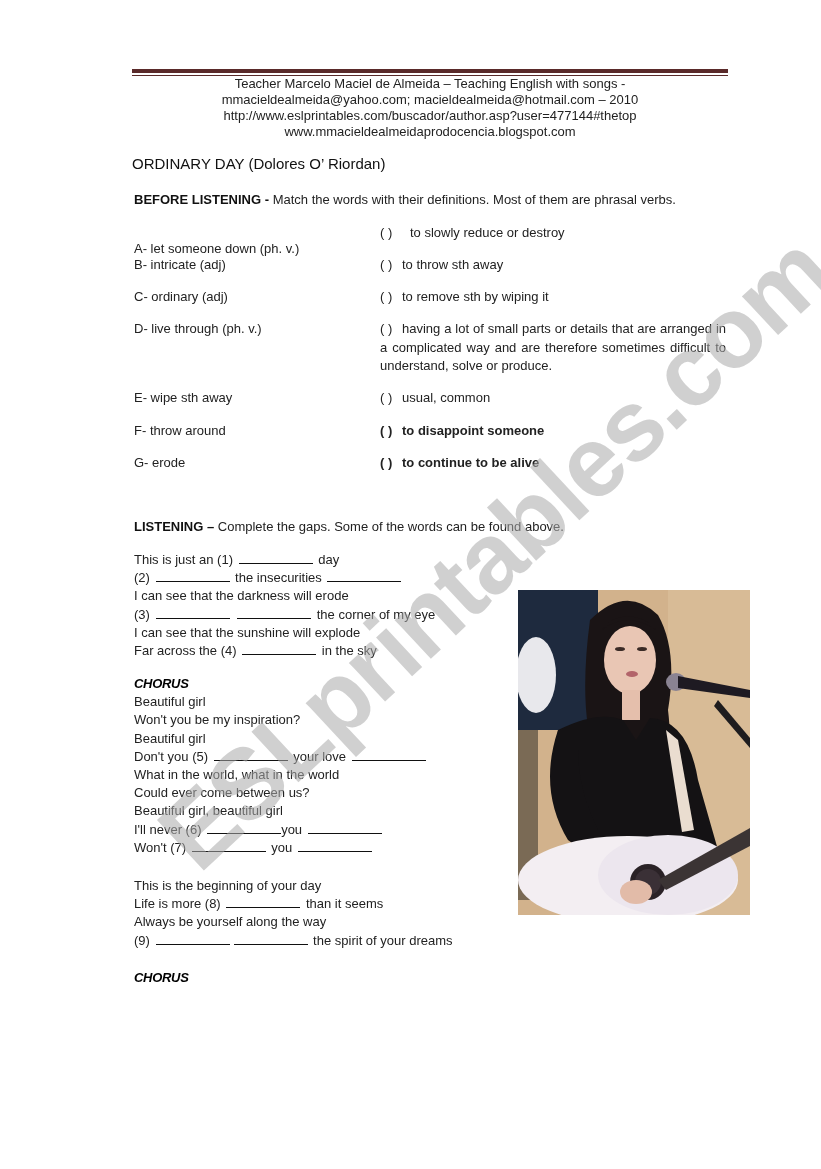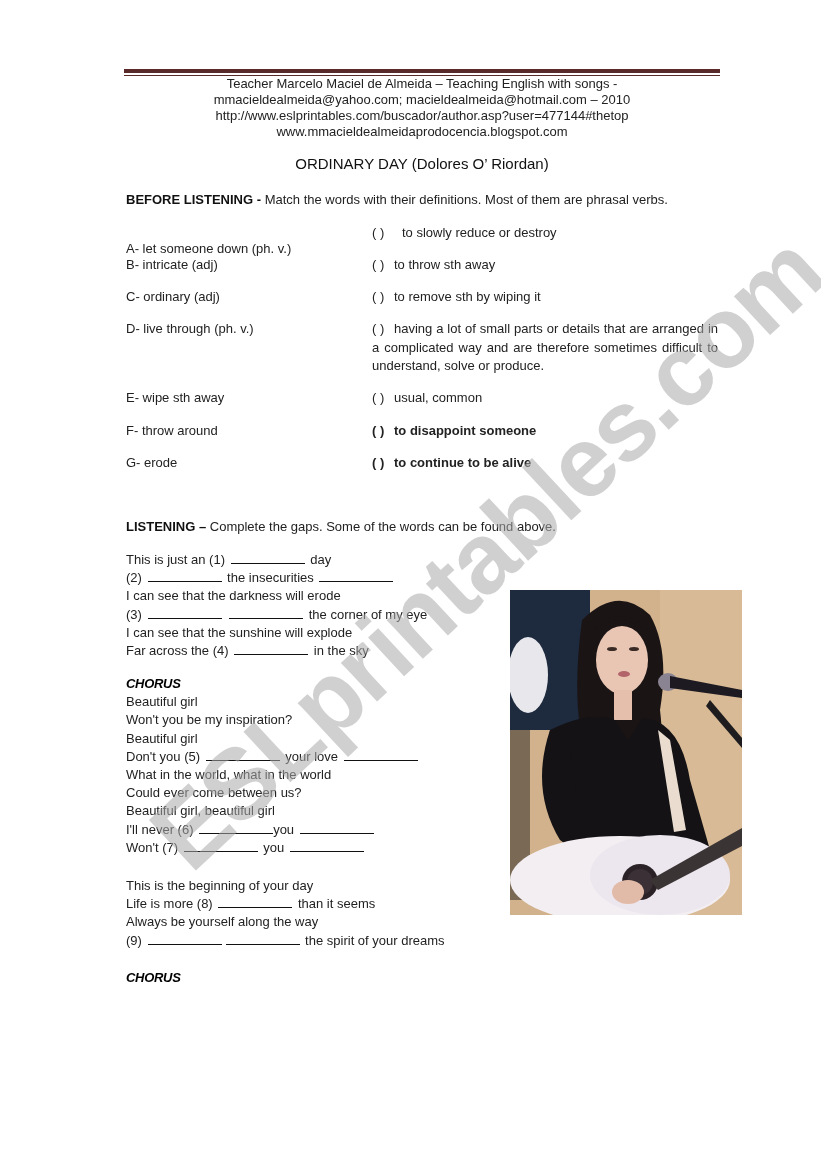--- a/index.html
+++ b/index.html
@@ -10,21 +10,21 @@
     body {
       width: 821px;
       height: 1169px;
       position: relative;
       overflow: hidden;
       font-family: "Liberation Sans", sans-serif;
       color: #111111;
     }
     .page {
       position: absolute;
-      left: 8px; top: 0;
+      left: 16px; top: 0;
       width: 772px; height: 1169px;
     }
     
     .rule-thick {
       position: absolute;
       left: 116px; top: 69px;
       width: 596px; height: 4px;
       background: #5a2a2a;
     }
     .rule-thin {
@@ -39,21 +39,21 @@
       width: 596px;
       text-align: center;
       font-size: 13px;
       line-height: 16px;
       color: #222;
     }
     .doc-title {
       position: absolute;
       left: 116px; top: 155px;
       width: 596px;
-      text-align: center;
+      text-align: left;
       font-size: 15px;
       color: #111;
     }
     .section-intro {
       position: absolute;
       left: 118px;
       font-size: 13px;
       color: #222;
       white-space: nowrap;
     }

